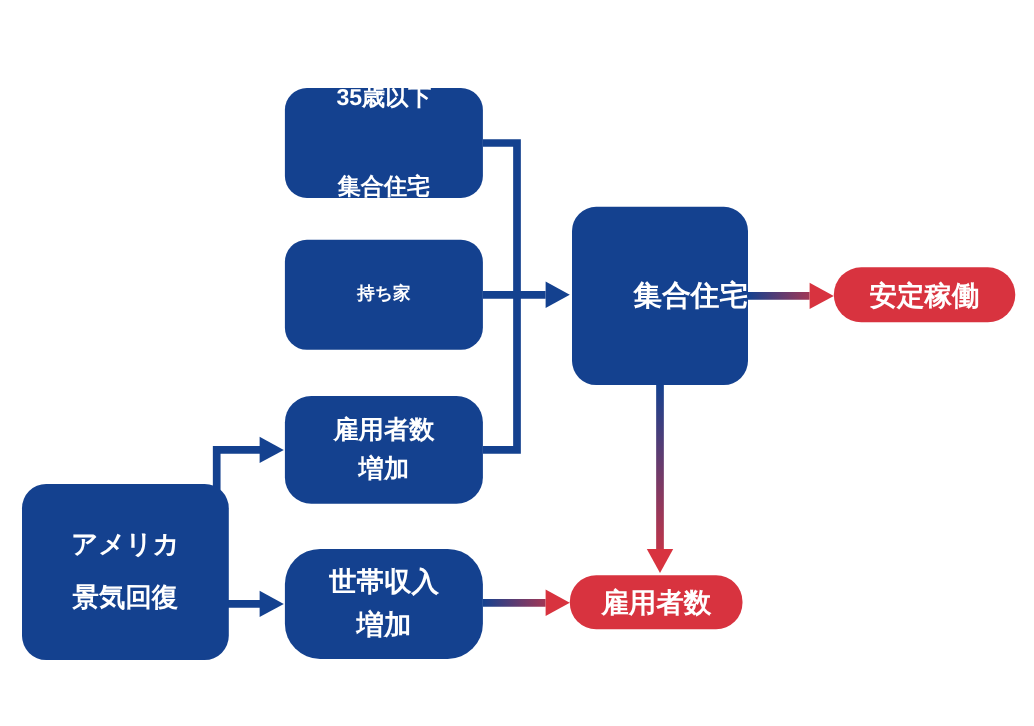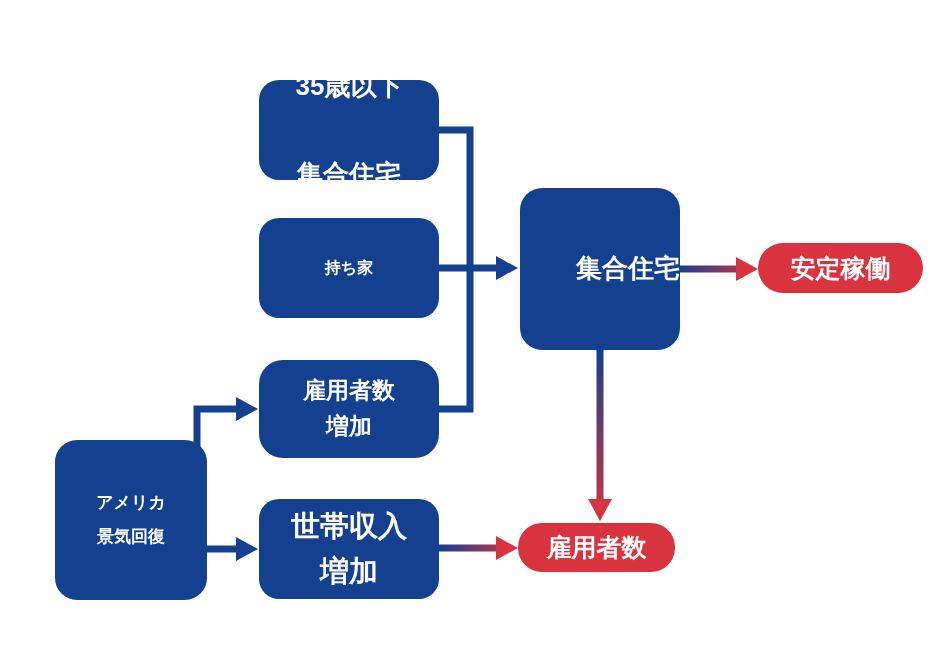--- a/index.html
+++ b/index.html
@@ -31,25 +31,25 @@
     align-items:center;
     justify-content:center;
     text-align:center;
     color:#FFFFFF;
     font-weight:bold;
     box-sizing:border-box;
   }
   .node.blue{ background:var(--blue); }
   .node.red{ background:var(--red);text-align:center; }
 
-  .node-us{      left:20px;  top:440px; width:152px; height:160px; border-radius:22px; font-size:17px; line-height:2.0;margin-left:35px;  }
-  .node-under35{ left:259px; top:80px;  width:180px; height:100px; border-radius:20px; font-size:26px; line-height:1.55;gap:48px; }
+  .node-us{      left:20px;  top:440px; width:188px; height:160px; border-radius:22px; font-size:24px; line-height:2.0;  }
+  .node-under35{ left:259px; top:80px;  width:180px; height:100px; border-radius:20px; font-size:21px; line-height:1.55;gap:48px; }
   .node-own{     left:259px; top:218px; width:180px; height:100px; border-radius:20px; font-size:16px; line-height:1.55; }
   .node-emp{     left:259px; top:360px; width:180px; height:98px;  border-radius:24px; font-size:23px; line-height:1.55; }
-  .node-inc{     left:259px; top:499px; width:180px; height:100px; border-radius:20px; font-size:29px; line-height:1.55; }
+  .node-inc{     left:259px; top:499px; width:180px; height:100px; border-radius:32px; font-size:25px; line-height:1.55; }
   .node-demand{  left:520px; top:188px; width:160px; height:162px; border-radius:22px; font-size:26px; line-height:2.05;align-items:flex-end; }
   .node-stable{  left:758px; top:243px; width:165px; height:50px;  border-radius:25px; font-size:25px; }
   .node-rent{    left:518px; top:523px; width:157px; height:49px;  border-radius:24px; font-size:25px; }
 </style>
 </head>
 <body>
 
 <div class="canvas">
 
   <svg class="edges" viewBox="0 0 940 660" xmlns="http://www.w3.org/2000/svg">

